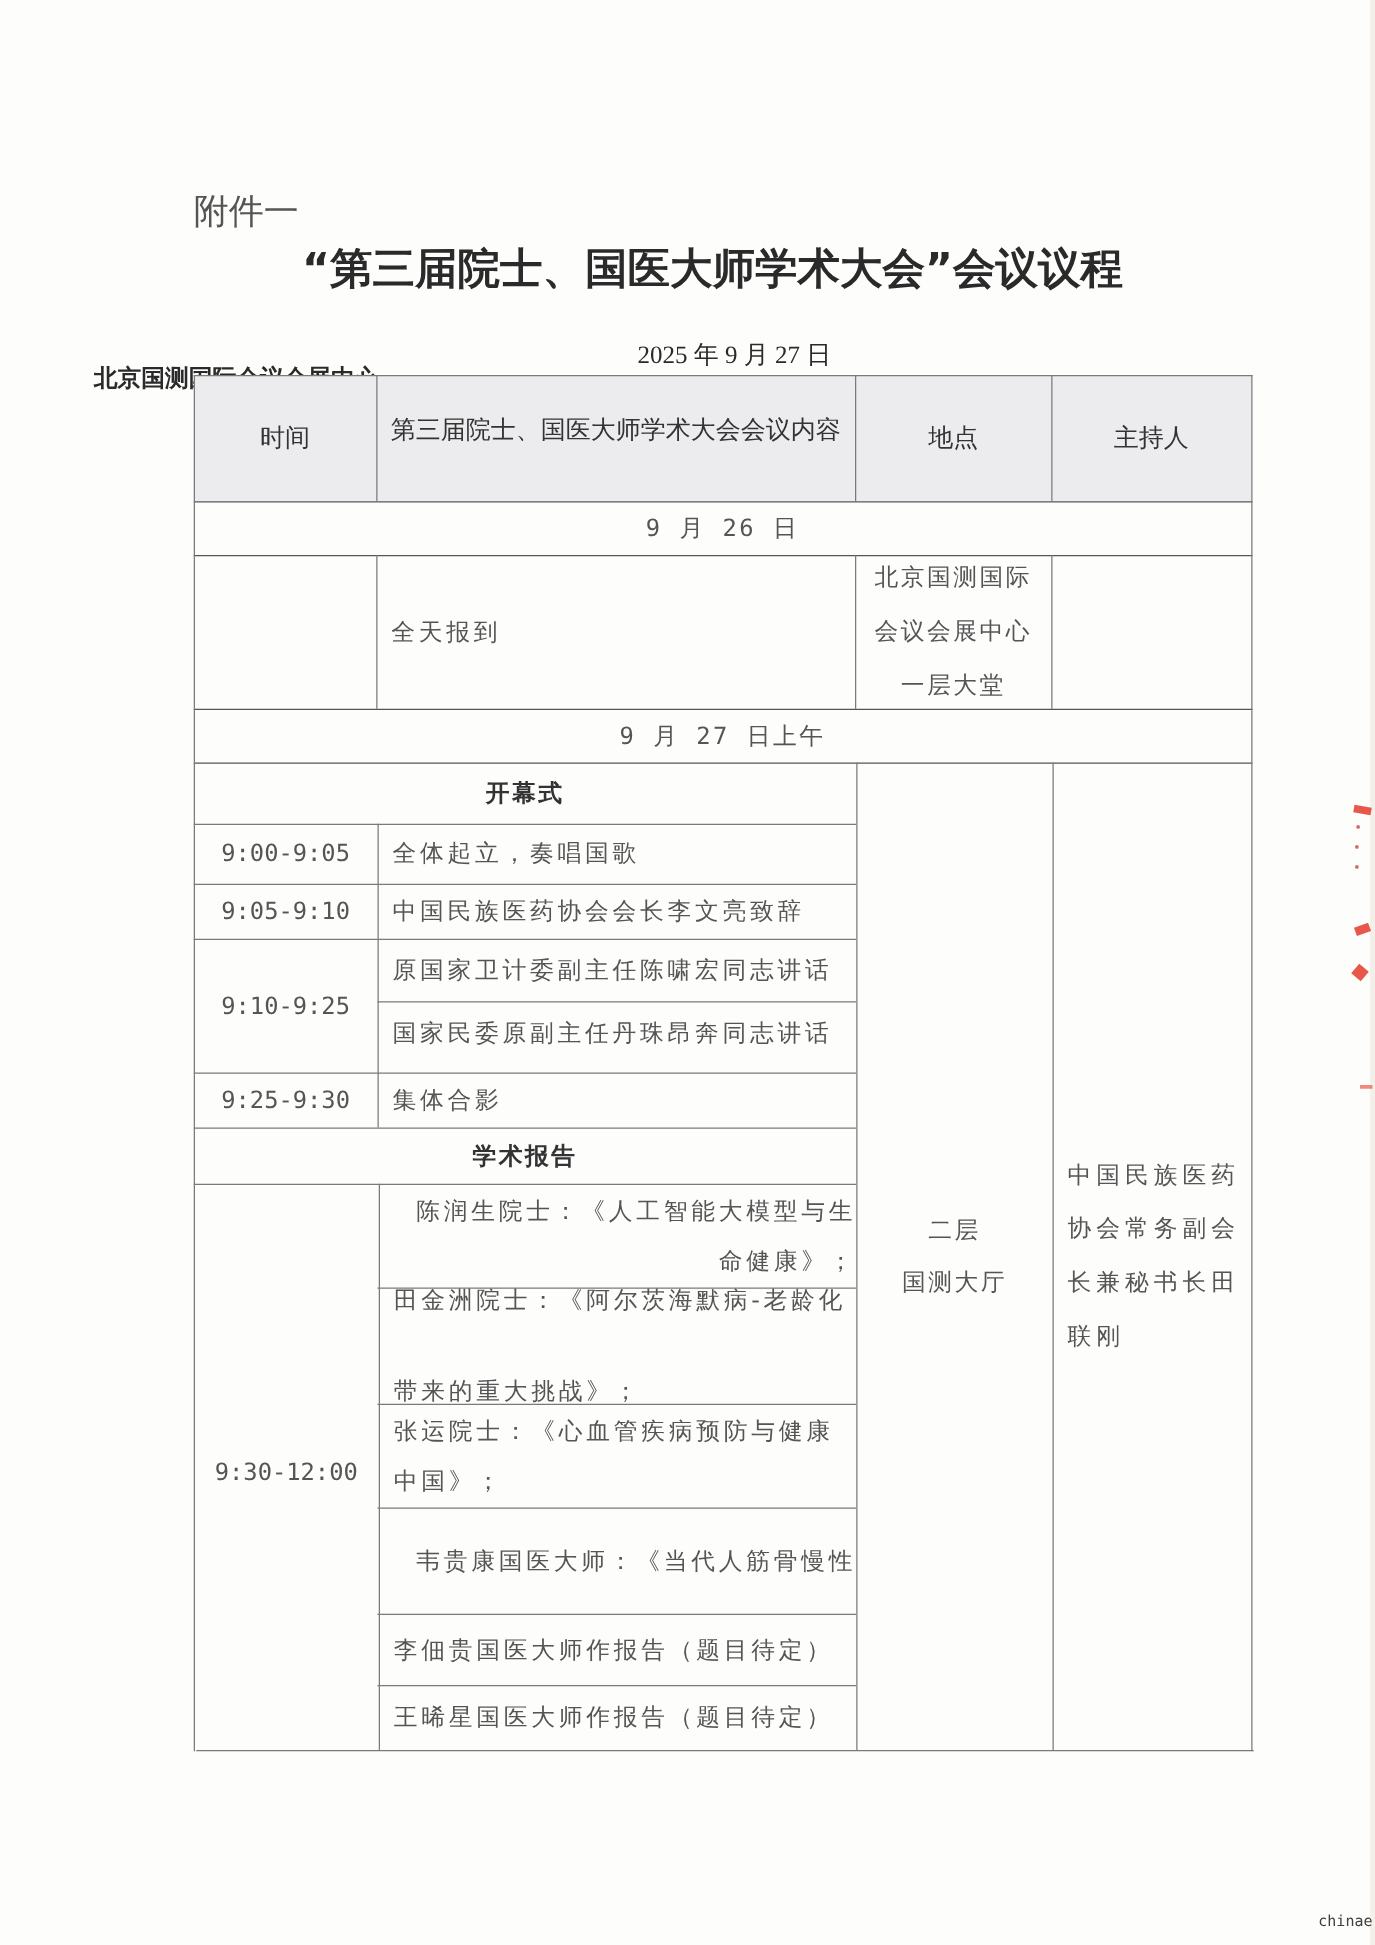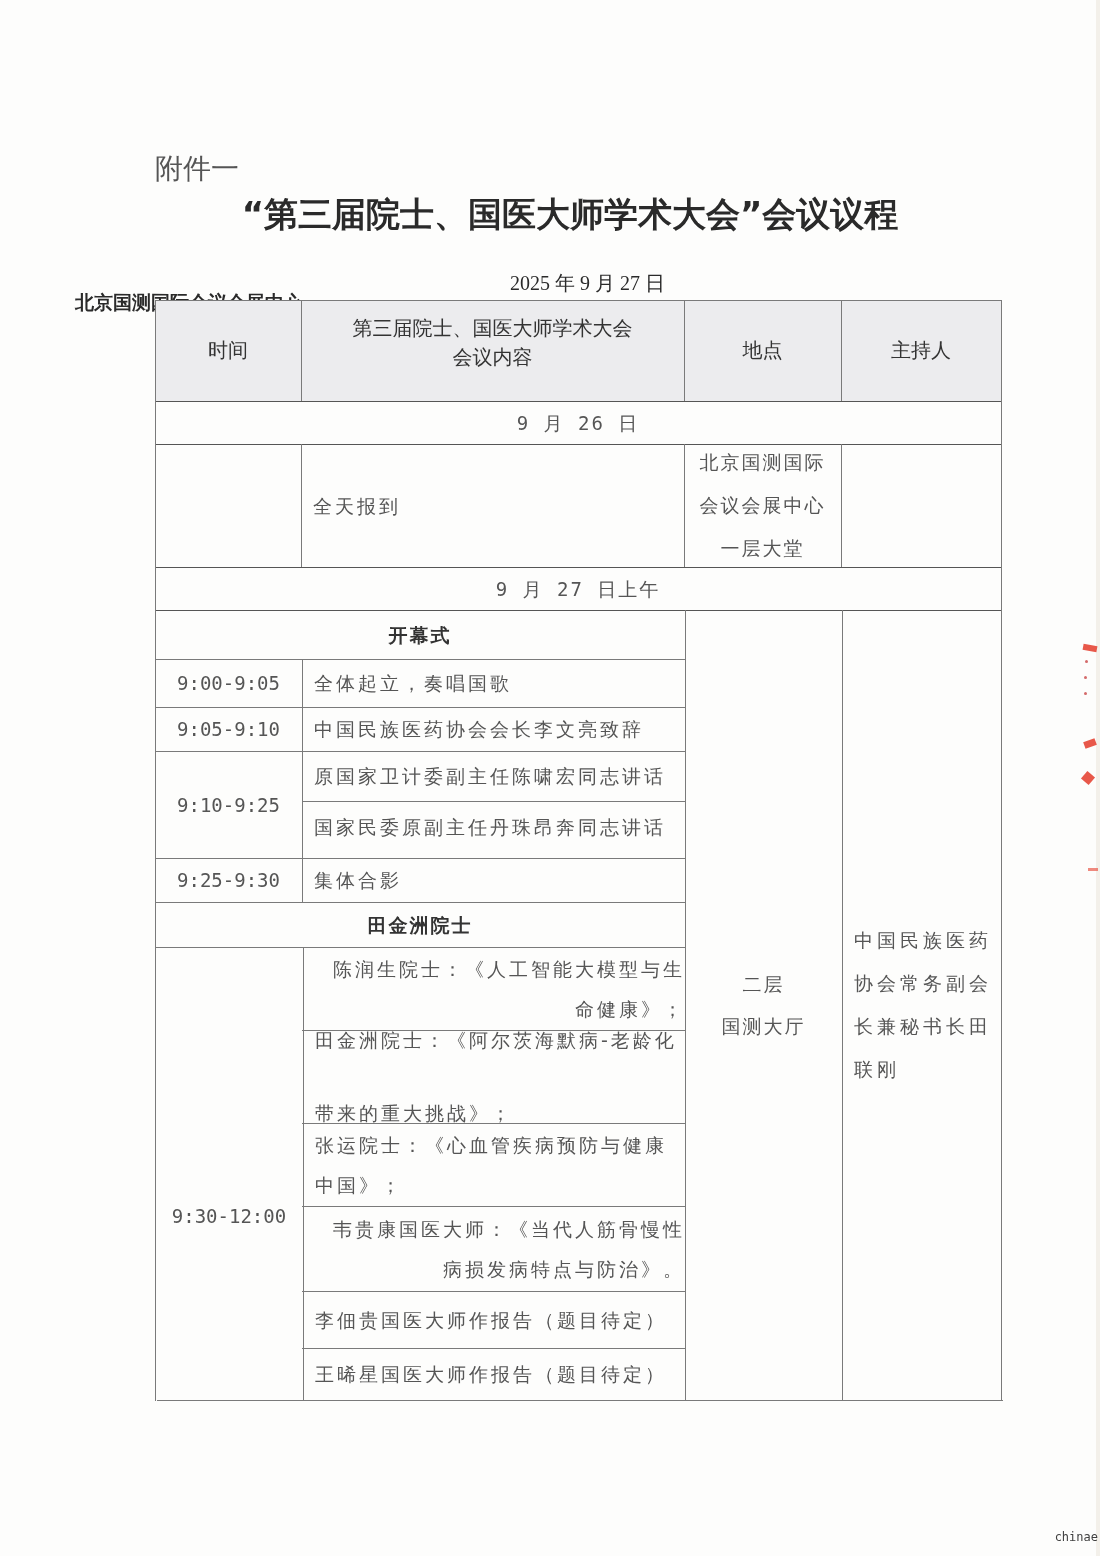--- a/index.html
+++ b/index.html
@@ -120,21 +120,21 @@
   <div class="vline" style="left:301px;top:444px;height:123px;"></div>
   <div class="vline" style="left:684px;top:444px;height:123px;"></div>
   <div class="vline" style="left:841px;top:444px;height:123px;"></div>
 
   <div class="vline" style="left:685px;top:610px;height:790px;"></div>
   <div class="vline" style="left:842px;top:610px;height:790px;"></div>
   <div class="vline" style="left:302px;top:659px;height:243px;"></div>
   <div class="vline" style="left:303px;top:947px;height:453px;"></div>
 
   <div class="hdr" style="left:155px;top:300px;width:146px;height:101px;">时间</div>
-  <div class="hdr" style="left:301px;top:300px;width:383px;height:86px;flex-direction:column;">
+  <div class="hdr" style="left:301px;top:300px;width:383px;height:86px;flex-direction:row;">
     <span>第三届院士、国医大师学术大会</span>
     <span>会议内容</span>
   </div>
   <div class="hdr" style="left:684px;top:300px;width:157px;height:101px;">地点</div>
   <div class="hdr" style="left:841px;top:300px;width:160px;height:101px;">主持人</div>
 
   <div class="cell center time" style="left:155px;top:401px;width:846px;height:43px;letter-spacing:2px;">9 月 26 日</div>
   <div class="cell pad" style="left:301px;top:444px;width:383px;height:123px;">全天报到</div>
   <div class="cell center stack" style="left:684px;top:444px;width:157px;height:123px;line-height:43px;letter-spacing:2px;">
     <span>北京国测国际</span>
@@ -152,39 +152,38 @@
   <div class="cell center time" style="left:155px;top:707px;width:147px;height:44px;">9:05-9:10</div>
   <div class="cell pad" style="left:302px;top:707px;width:383px;height:44px;">中国民族医药协会会长李文亮致辞</div>
 
   <div class="cell center time" style="left:155px;top:751px;width:147px;height:107px;">9:10-9:25</div>
   <div class="cell pad" style="left:302px;top:751px;width:383px;height:50px;">原国家卫计委副主任陈啸宏同志讲话</div>
   <div class="cell pad" style="left:302px;top:801px;width:383px;height:52px;">国家民委原副主任丹珠昂奔同志讲话</div>
 
   <div class="cell center time" style="left:155px;top:858px;width:147px;height:44px;">9:25-9:30</div>
   <div class="cell pad" style="left:302px;top:858px;width:383px;height:44px;">集体合影</div>
 
-  <div class="cell center section" style="left:155px;top:902px;width:530px;height:45px;">田金洲院士</div>
-
-  <div class="cell center time" style="left:155px;top:989px;width:148px;height:453px;">9:30-12:00</div>
+  <div class="cell center section" style="left:155px;top:902px;width:530px;height:45px;">学术报告</div>
+
+  <div class="cell center time" style="left:155px;top:951px;width:148px;height:453px;">9:30-12:00</div>
 
   <div class="cell pad stack" style="left:303px;top:947px;width:382px;height:83px;align-items:flex-end;justify-content:center;line-height:40px;">
     <span>陈润生院士：《人工智能大模型与生</span>
     <span>命健康》；</span>
   </div>
   <div class="cell pad stack" style="left:303px;top:1030px;width:382px;height:93px;align-items:flex-start;justify-content:center;line-height:40px;gap:33px;">
     <span>田金洲院士：《阿尔茨海默病-老龄化</span>
     <span>带来的重大挑战》；</span>
   </div>
   <div class="cell pad stack" style="left:303px;top:1123px;width:382px;height:83px;align-items:flex-start;justify-content:center;line-height:40px;">
     <span>张运院士：《心血管疾病预防与健康</span>
     <span>中国》；</span>
   </div>
   <div class="cell pad stack" style="left:303px;top:1206px;width:382px;height:85px;align-items:flex-end;justify-content:center;line-height:40px;">
     <span>韦贵康国医大师：《当代人筋骨慢性</span>
-    <span>病损发病特点与防治》。</span>
   </div>
   <div class="cell pad" style="left:303px;top:1291px;width:382px;height:57px;">李佃贵国医大师作报告（题目待定）</div>
   <div class="cell pad" style="left:303px;top:1348px;width:382px;height:52px;">王晞星国医大师作报告（题目待定）</div>
 
   <div class="cell center stack" style="left:685px;top:610px;width:157px;height:790px;line-height:42px;letter-spacing:2px;">
     <span>二层</span>
     <span>国测大厅</span>
   </div>
 
   <div class="cell stack" style="left:842px;top:610px;width:159px;height:790px;justify-content:center;align-items:flex-start;line-height:43px;padding-left:12px;box-sizing:border-box;letter-spacing:4px;">

